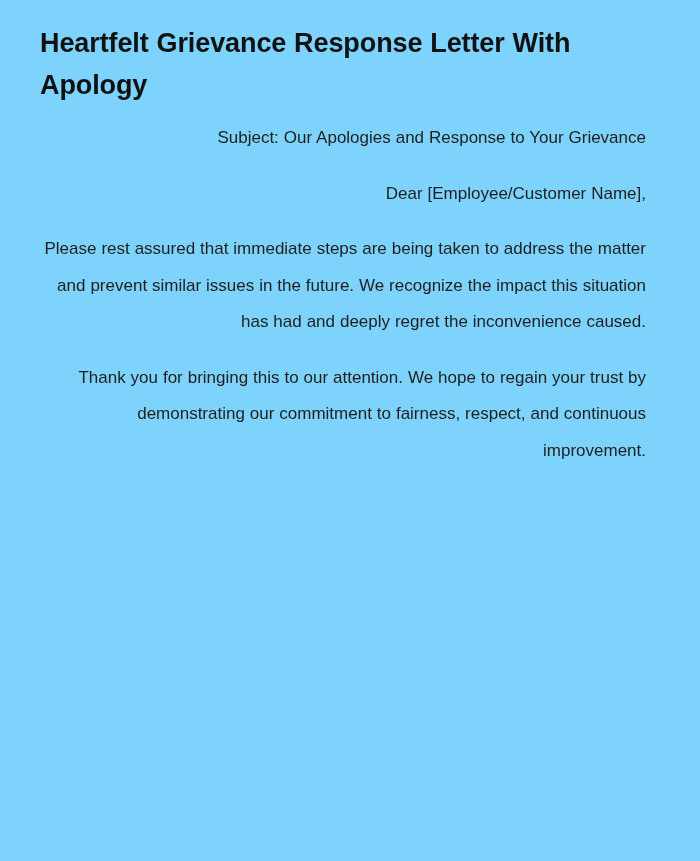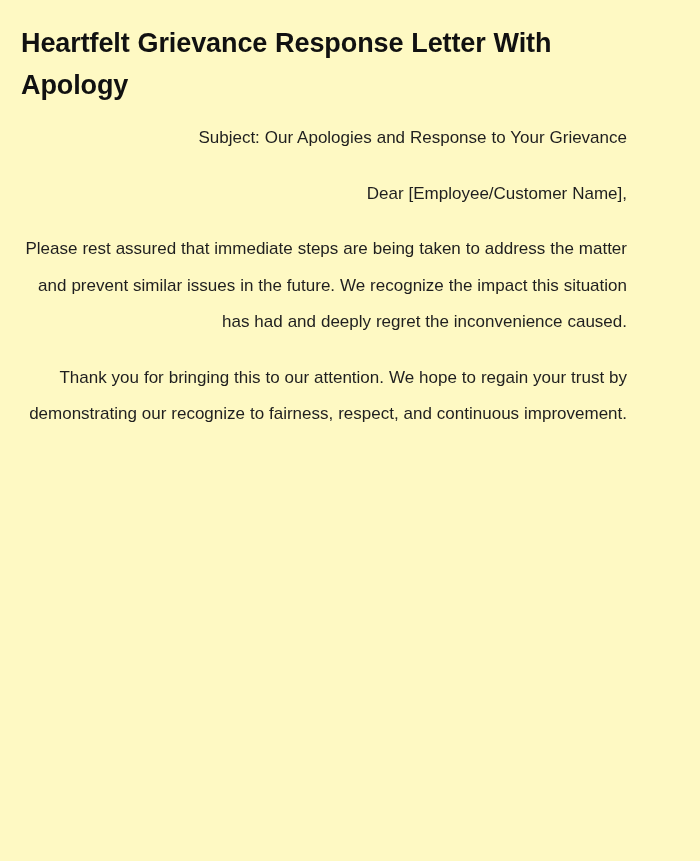--- a/index.html
+++ b/index.html
@@ -12,22 +12,22 @@
     width: 700px;
     min-height: 861px;
     font-family: "Liberation Sans", "DejaVu Sans", sans-serif;
     color: #1a1a1a;
     -webkit-font-smoothing: antialiased;
   }
   .page {
     width: 700px;
     min-height: 861px;
     box-sizing: border-box;
-    padding: 22px 40px 24px 21px;
-    background: #fef9c3;
+    padding: 22px 40px 24px 40px;
+    background: #7dd3fc;
   }
   .doc-title {
     font-family: "Liberation Sans Narrow", "Liberation Sans", "DejaVu Sans Condensed", sans-serif;
     font-weight: 700;
     font-size: 27px;
     line-height: 42px;
     letter-spacing: -0.1px;
     color: #111111;
     margin: 0 0 14px 0;
     max-width: 540px;
@@ -62,19 +62,19 @@
 
   <div class="letter-body">
 
     <p class="para short">Subject: Our Apologies and Response to Your Grievance</p>
 
     <p class="para short">Dear [Employee/Customer Name],</p>
 
 
     <p class="para">Please rest assured that immediate steps are being taken to address the matter and prevent similar issues in the future. We recognize the impact this situation has had and deeply regret the inconvenience caused.</p>
 
-    <p class="para">Thank you for bringing this to our attention. We hope to regain your trust by demonstrating our recognize to fairness, respect, and continuous improvement.</p>
+    <p class="para">Thank you for bringing this to our attention. We hope to regain your trust by demonstrating our commitment to fairness, respect, and continuous improvement.</p>
 
 
 
 
   </div>
 </div>
 
 </body></html>

